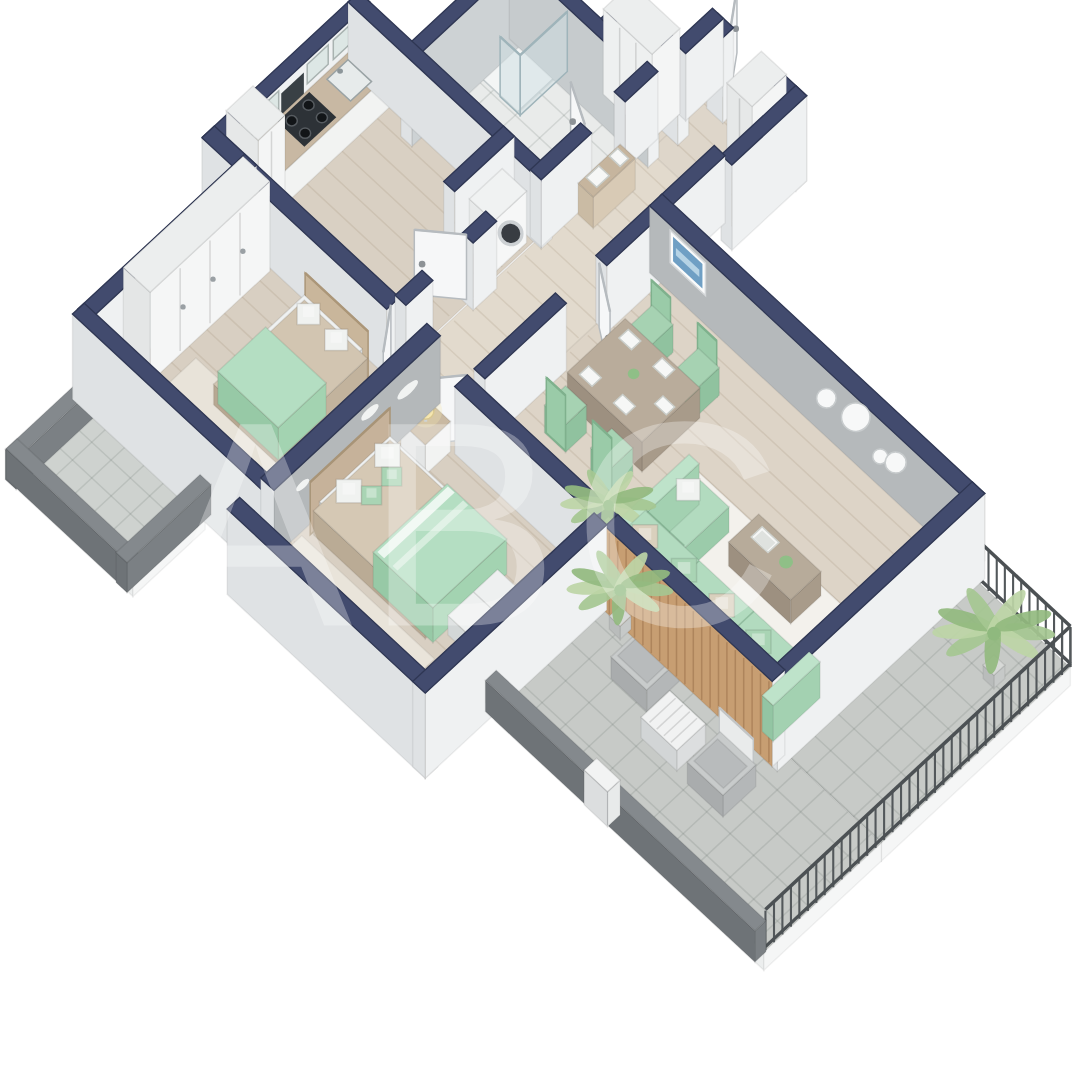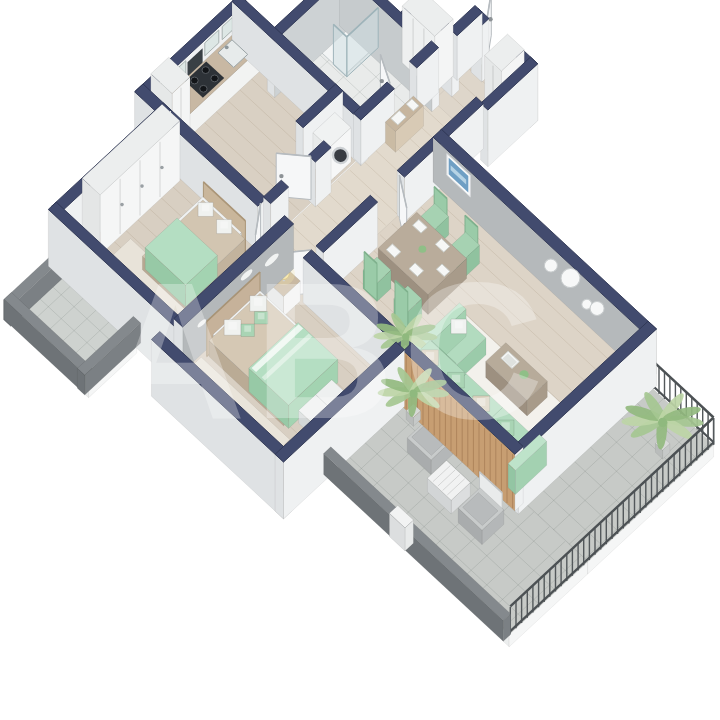--- a/index.html
+++ b/index.html
@@ -1,21 +1,21 @@
 <!DOCTYPE html>
 <html><head>
 <meta charset="utf-8">
 <style>
   html,body{margin:0;padding:0;background:#ffffff;}
   body{width:720px;height:720px;overflow:hidden;font-family:"Liberation Sans",sans-serif;}
   figure{margin:0;position:relative;width:720px;height:720px;}
   svg{display:block;}
   .wm{
     position:absolute;left:105px;top:255px;width:520px;height:190px;
-    font-size:195px;line-height:190px;font-weight:bold;
+    font-size:195px;line-height:190px;font-weight:normal;
     color:rgba(255,255,255,0.30);letter-spacing:8px;pointer-events:none;
     user-select:none;
   }
 </style>
 </head>
 <body>
 
 <figure>
   <svg id="scene" width="720" height="720" viewBox="0 0 720 720">
       <g>

